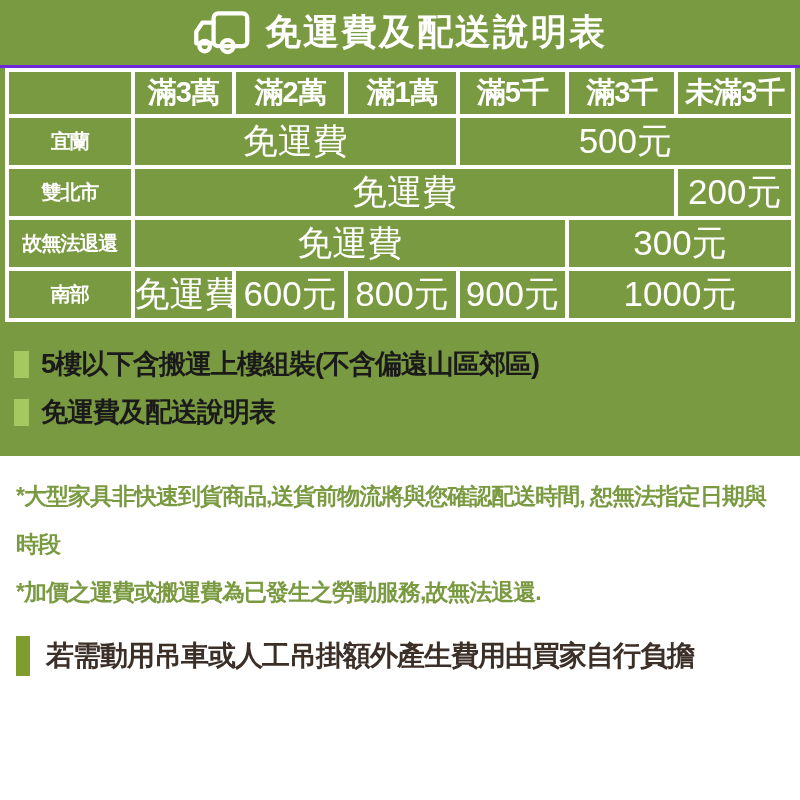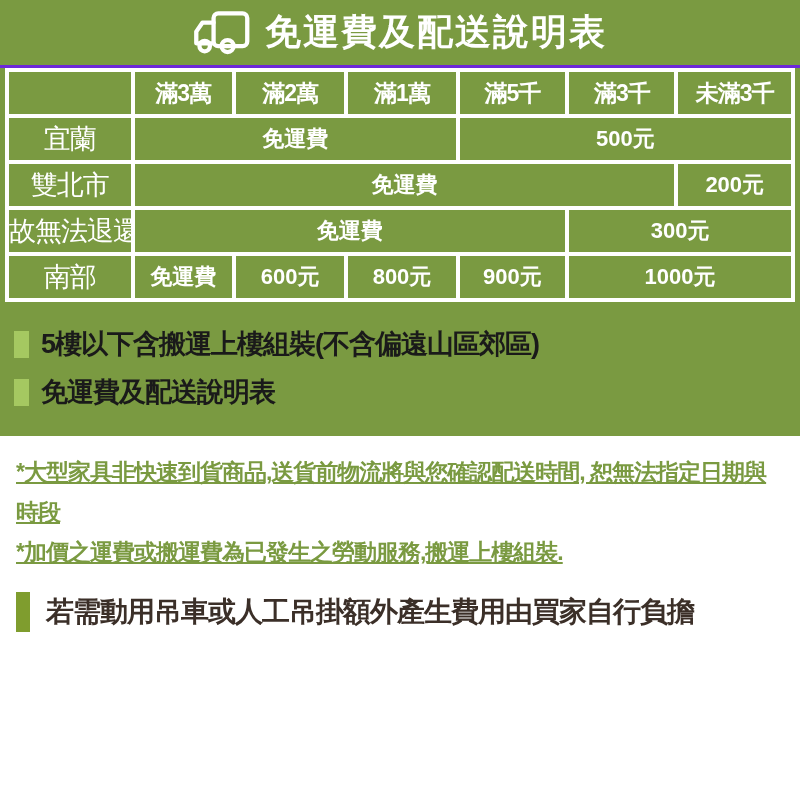--- a/index.html
+++ b/index.html
@@ -41,27 +41,27 @@
   .fee-table col.c4 { width: 108px; }
   .fee-table col.c5 { width: 115px; }
   .fee-table th, .fee-table td {
     border: 4px solid #ffffff;
     height: 46px;
     text-align: center; vertical-align: middle;
     color: #ffffff;
     overflow: hidden; white-space: nowrap;
   }
   .fee-table thead th {
-    font-size: 23px; font-weight: bold; letter-spacing: -1px;
+    font-size: 29px; font-weight: bold; letter-spacing: -1px;
   }
   .fee-table tbody th.region {
-    font-size: 27px; font-weight: normal; letter-spacing: -1px; text-align: center;
+    font-size: 20px; font-weight: bold; letter-spacing: -1px; text-align: center;
   }
   .fee-table tbody td {
-    font-size: 22px; font-weight: bold;
+    font-size: 35px; font-weight: normal;
   }
 
   .green-notes { padding: 24px 14px 0 14px; }
   .gnote {
     display: flex; align-items: center;
     margin-bottom: 12px;
     color: #1a1a1a; font-size: 27px; font-weight: bold;
     letter-spacing: -1px;
   }
   .gbullet {
@@ -69,23 +69,22 @@
     width: 15px; height: 27px;
     background: #a5c861;
     margin-right: 12px;
   }
 
   
   .white-section { background: #ffffff; padding: 16px 12px 0 12px; }
 
   .footnotes {
     color: #7a9a41; font-size: 23px; font-weight: bold;
-    line-height: 40px; letter-spacing: -1px;
+    line-height: 48px; letter-spacing: -1px;
     padding-left: 4px;
-    text-decoration: underline;
   }
 
   .delivery-note {
     display: flex; align-items: stretch;
     margin: 20px 0 0 4px;
   }
   .delivery-bar {
     flex: 0 0 auto;
     width: 14px;
     background: #7f9d2e;
@@ -173,21 +172,21 @@
         <span>免運費及配送說明表</span>
       </div>
     </div>
 
   </div>
 
   <div class="white-section">
 
     <div class="footnotes">
       <div>*大型家具非快速到貨商品,送貨前物流將與您確認配送時間, 恕無法指定日期與時段</div>
-      <div>*加價之運費或搬運費為已發生之勞動服務,搬運上樓組裝.</div>
+      <div>*加價之運費或搬運費為已發生之勞動服務,故無法退還.</div>
     </div>
 
     <div class="delivery-note">
       <span class="delivery-bar"></span>
       <div class="delivery-text">
         <div>若需動用吊車或人工吊掛額外產生費用由買家自行負擔</div>
       </div>
     </div>
 
   </div>

